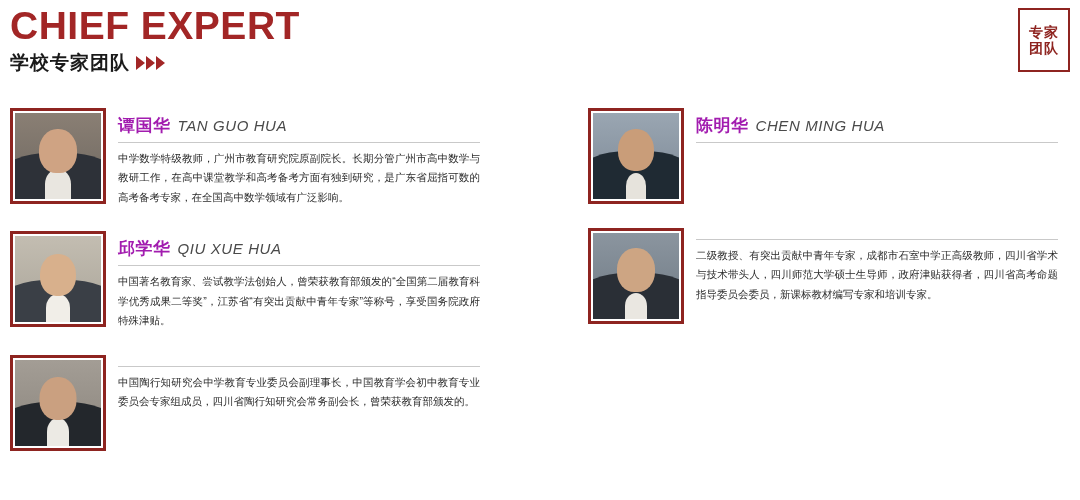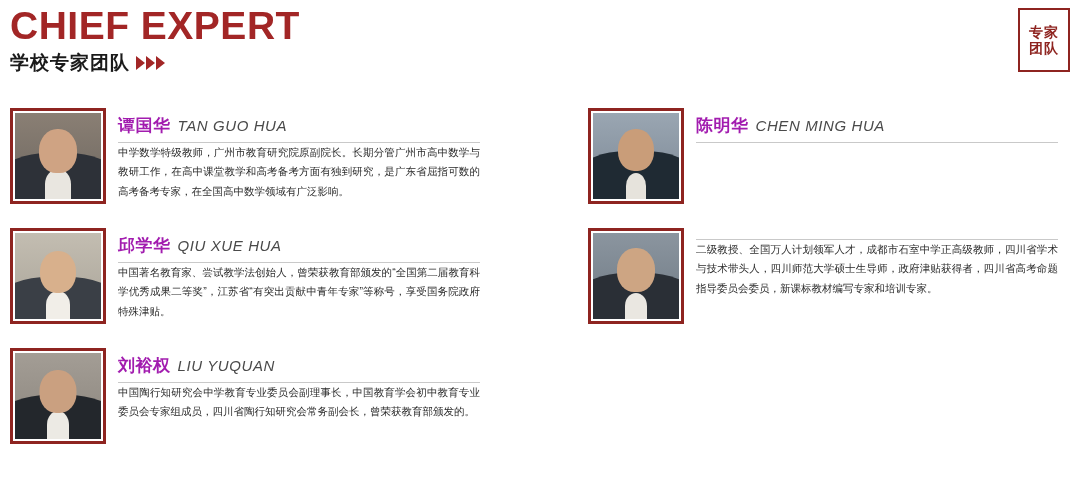--- a/index.html
+++ b/index.html
@@ -154,20 +154,21 @@
     margin-left: 7px;
     letter-spacing: 0.6px;
     font-style: italic;
   }
   .rule {
     margin-top: 5px;
     height: 1px;
     background: #c9c9c9;
   }
   .bio {
+    margin-top: 6px;
     font-size: 10.5px;
     line-height: 1.85;
     color: #2b2b2b;
     text-align: justify;
   }
 </style>
 </head>
 <body>
 
 <div class="page">
@@ -232,24 +233,20 @@
     <div class="person">
       <div class="photo-frame">
         <div class="photo">
           <div class="bg" style="background:linear-gradient(#a39d95,#8b857d);"></div>
           <div class="body" style="width:110px;height:44px;bottom:0;background:#23272c;"></div>
           <div class="shirt" style="width:22px;height:28px;bottom:0;background:#eceae4;"></div>
           <div class="head" style="width:37px;height:43px;top:17px;background:#caa080;"></div>
         </div>
       </div>
       <div class="info">
-        <div class="name-row">
-          <div class="name-cn">刘裕权</div>
-          <div class="name-en">LIU YUQUAN</div>
-        </div>
         <div class="rule"></div>
         <div class="bio">中国陶行知研究会中学教育专业委员会副理事长，中国教育学会初中教育专业委员会专家组成员，四川省陶行知研究会常务副会长，曾荣获教育部颁发的。</div>
       </div>
     </div>
 
   </div>
 
   <div class="col col-right">
 
     <div class="person">
@@ -274,19 +271,19 @@
       <div class="photo-frame">
         <div class="photo">
           <div class="bg" style="background:linear-gradient(#8b959f,#6f7a84);"></div>
           <div class="body" style="width:110px;height:46px;bottom:0;background:#2a2f36;"></div>
           <div class="shirt" style="width:22px;height:26px;bottom:0;background:#eae7e1;"></div>
           <div class="head" style="width:38px;height:44px;top:15px;background:#cda583;"></div>
         </div>
       </div>
       <div class="info">
         <div class="rule"></div>
-        <div class="bio">二级教授、全国万人计划领军人才，成都市石室中学正高级教师，四川省学术与技术带头人，四川师范大学硕士生导师，政府津贴获得者，四川省高考命题指导委员会委员，新课标教材编写专家和培训专家。</div>
+        <div class="bio">二级教授、有突出贡献中青年专家，成都市石室中学正高级教师，四川省学术与技术带头人，四川师范大学硕士生导师，政府津贴获得者，四川省高考命题指导委员会委员，新课标教材编写专家和培训专家。</div>
       </div>
     </div>
 
   </div>
 
 </div>
 
 </body></html>

